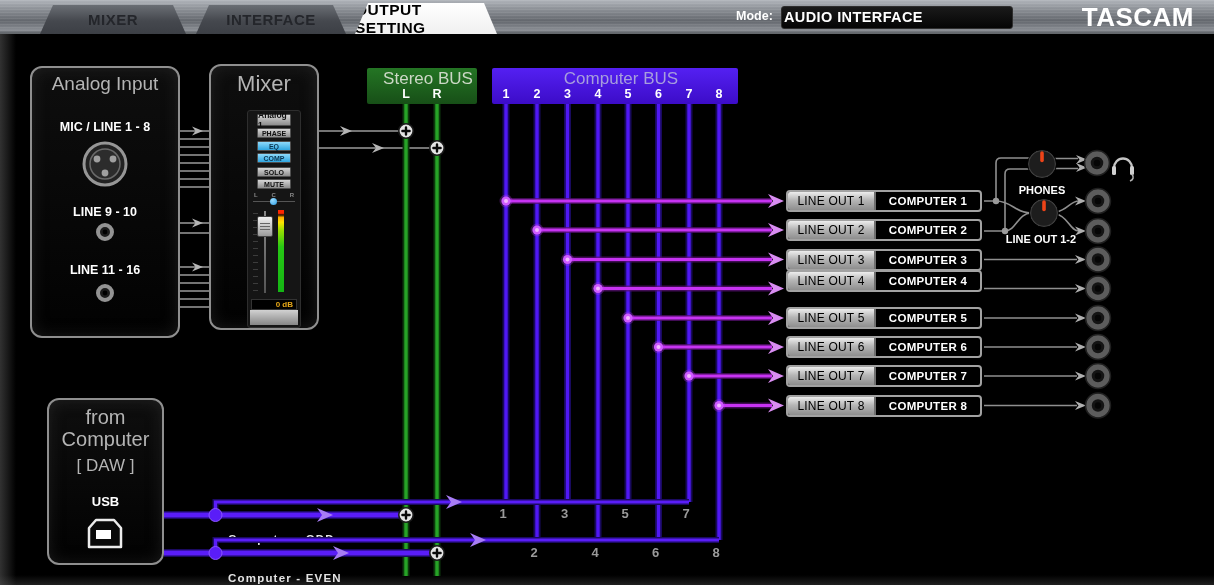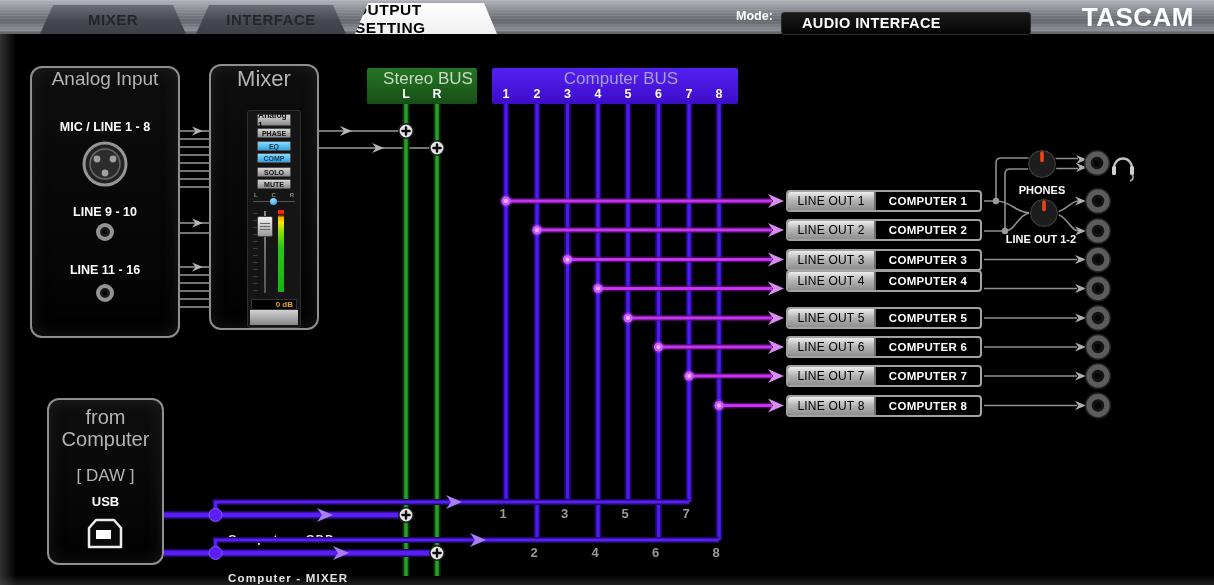--- a/index.html
+++ b/index.html
@@ -9,38 +9,38 @@
   .topbar{position:absolute;left:0;top:0;width:1214px;height:34px;
     background:
       repeating-linear-gradient(180deg, rgba(255,255,255,.08) 0 1px, rgba(0,0,0,0) 1px 3px),
       linear-gradient(180deg,#b0b4ba 0%,#888c92 30%,#63676d 62%,#8a8e94 88%,#505459 100%);}
   .tab{position:absolute;bottom:0;height:29px;display:flex;align-items:center;justify-content:center;
     font-size:15px;font-weight:bold;letter-spacing:.5px;
     clip-path:polygon(13px 0,calc(100% - 13px) 0,100% 100%,0 100%);
     background:linear-gradient(180deg,#6a6e74,#45484e 55%,#3c3f45);color:#24262b;}
   .tab.active{height:31px;background:linear-gradient(180deg,#ffffff,#f0f0f0);color:#000;font-size:15.5px;}
   .mode-label{position:absolute;left:736;top:9px;color:#fff;font-size:12.5px;font-weight:bold;}
-  .mode-field{position:absolute;left:781px;top:12px;width:228px;height:21px;line-height:21px;
+  .mode-field{position:absolute;left:781px;top:6px;width:228px;height:21px;line-height:21px;
     background:linear-gradient(180deg,#1a1a1a,#050505);border-radius:3px;border:1px solid #2e2e2e;
-    color:#fff;font-size:14.5px;font-weight:bold;letter-spacing:.4px;padding-left:20px;}
+    color:#fff;font-size:14.5px;font-weight:bold;letter-spacing:.4px;padding-left:2px;}
   .brand{position:absolute;right:20px;top:2px;color:#fff;font-size:26px;font-weight:bold;letter-spacing:.5px;}
   
   .edge-left{position:absolute;left:0;top:34px;width:16px;height:551px;
     background:linear-gradient(90deg,rgba(90,90,90,.55),rgba(0,0,0,0));}
   .edge-bottom{position:absolute;left:0;top:575px;width:1214px;height:10px;
     background:linear-gradient(0deg,rgba(90,90,90,.35),rgba(0,0,0,0));}
   .panel{position:absolute;background:linear-gradient(180deg,#0e0e0e,#020202);
     border:2px solid #8f8f8f;border-radius:12px;box-shadow:inset 0 0 16px rgba(70,70,70,.35);box-sizing:border-box;}
-  .panel-title{text-align:center;color:#b4b4b4;font-size:20px;}
+  .panel-title{margin-top:5px;text-align:center;color:#b4b4b4;font-size:20px;}
   .p-analog{left:30px;top:66px;width:150px;height:272px;}
   .p-mixer{left:209px;top:64px;width:110px;height:266px;}
   .p-daw{left:47px;top:398px;width:117px;height:167px;}
   .ai-label{position:absolute;left:0;width:100%;text-align:center;color:#fff;font-weight:bold;font-size:12.5px;}
   .daw-t1{margin-top:6px;text-align:center;color:#b4b4b4;font-size:20px;line-height:22px;}
-  .daw-t3{text-align:center;color:#b4b4b4;font-size:17px;margin-top:16px;}
+  .daw-t3{text-align:center;color:#b4b4b4;font-size:17px;margin-top:6px;}
   .daw-usb{position:absolute;left:0;top:94px;width:100%;text-align:center;color:#fff;font-weight:bold;font-size:13px;}
   
   .strip{position:absolute;left:36px;top:44px;width:54px;height:218px;background:#151515;
     border:1px solid #2e2e2e;border-radius:3px;display:flex;flex-direction:column;align-items:center;box-sizing:border-box;}
   .sbtn{width:34px;height:10px;border-radius:1px;border:1px solid #505050;box-sizing:border-box;
     display:flex;align-items:center;justify-content:center;font-size:7px;font-weight:bold;color:#101010;
     background:linear-gradient(180deg,#d6d6d6,#8e8e8e);}
   .sbtn.ch{height:12px;font-size:8.5px;margin-top:3px;}
   .sbtn.cyan{background:linear-gradient(180deg,#8ed9fa,#2fa6e0);color:#0a3550;}
   .mt2{margin-top:2px}.mt3{margin-top:3px}.mt4{margin-top:4px}
@@ -197,21 +197,21 @@
       <div>from</div>
       <div>Computer</div>
     </div>
     <div class="daw-t3">[ DAW ]</div>
     <div class="daw-usb">USB</div>
   </div>
 
   <div class="lbl phones-lbl">PHONES</div>
   <div class="lbl lo12-lbl">LINE OUT 1-2</div>
   <div class="lbl route-lbl" style="left:228px;top:485px;">Computer - ODD</div>
-  <div class="lbl route-lbl" style="left:228px;top:524px;">Computer - MIXER</div>
+  <div class="lbl route-lbl" style="left:228px;top:524px;">Computer - EVEN</div>
   <div class="tap" style="left:495px;top:506px;">1</div>
   <div class="tap" style="left:556.5px;top:506px;">3</div>
   <div class="tap" style="left:617px;top:506px;">5</div>
   <div class="tap" style="left:678px;top:506px;">7</div>
   <div class="tap" style="left:526px;top:545px;">2</div>
   <div class="tap" style="left:587px;top:545px;">4</div>
   <div class="tap" style="left:647.5px;top:545px;">6</div>
   <div class="tap" style="left:708px;top:545px;">8</div>
 
   <svg class="wires" width="1214" height="585" viewBox="0 0 1214 585">

